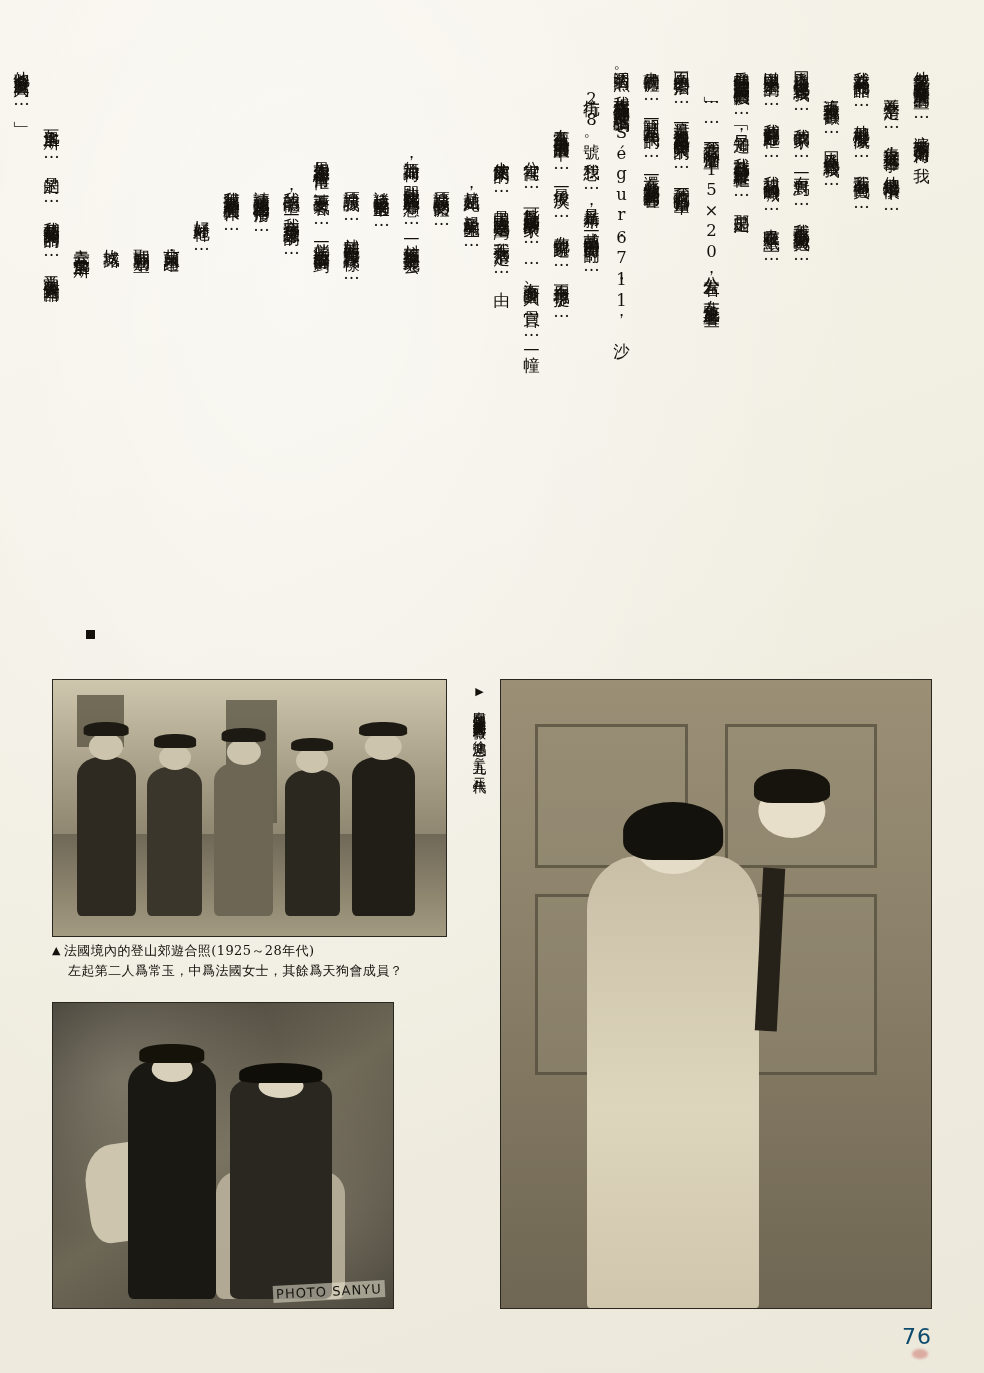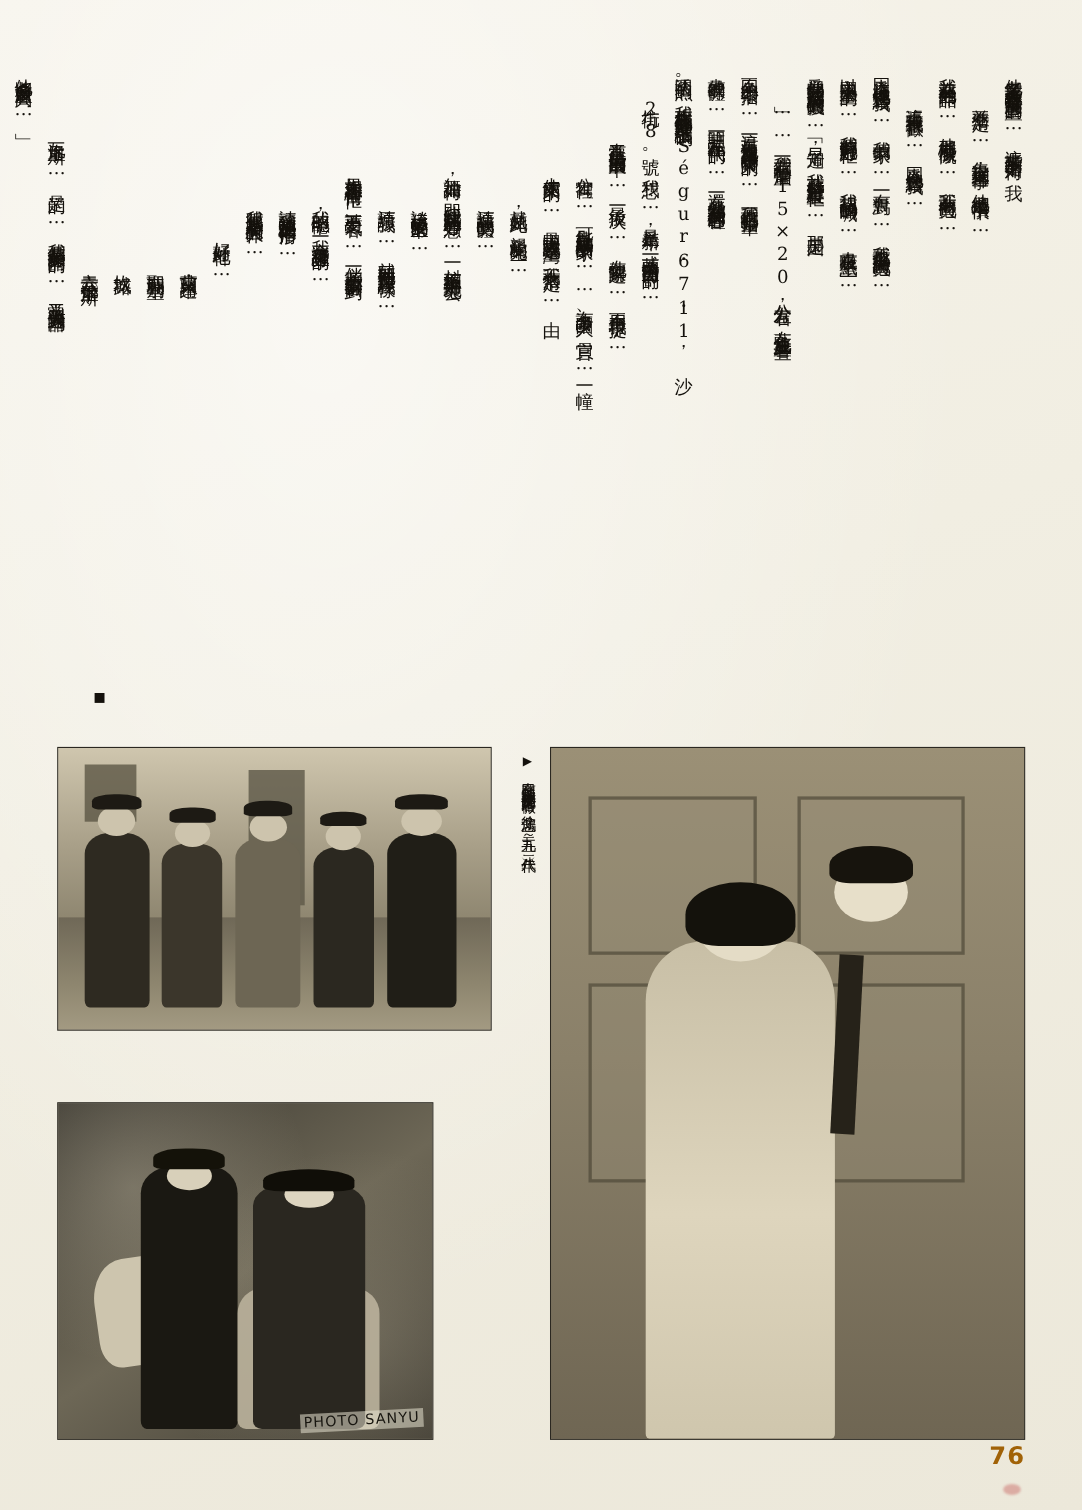--- a/index.html
+++ b/index.html
@@ -274,25 +274,25 @@
   }
   .caption-vertical .tri {
     writing-mode: horizontal-tb;
     display: inline-block;
     font-size: 11px;
   }
 
   .page-number {
     position: absolute;
     right: 52px;
-    bottom: 36px;
+    bottom: 24px;
     font-family: "DejaVu Sans", "Liberation Sans", sans-serif;
     font-size: 22px;
-    font-weight: bold;
-    color: #a16207;
+    font-weight: normal;
+    color: #0c4a6e;
     letter-spacing: 1px;
   }
   .pn-smudge {
     position: absolute;
     right: 56px;
     bottom: 14px;
     width: 16px;
     height: 10px;
     background: rgba(190, 60, 60, 0.35);
     border-radius: 50%;
@@ -363,20 +363,22 @@
       <div class="head"></div>
       <div class="hat"></div>
     </div>
     <div class="fig" style="left:76%; width:16%; height:62%; background:#201e17;">
       <div class="head"></div>
       <div class="hat"></div>
     </div>
   </div>
 
   <div class="caption-block">
+    <div class="caption-line tri-up">法國境內的登山郊遊合照(1925～28年代)</div>
+    <div class="caption-sub">左起第二人爲常玉，中爲法國女士，其餘爲天狗會成員？</div>
   </div>
 
   <div class="photo" id="photo-two">
     <div class="rock"></div>
     <div class="coat"></div>
     <div class="manfig">
       <div class="head"></div>
       <div class="hat"></div>
     </div>
     <div class="skirt"></div>

